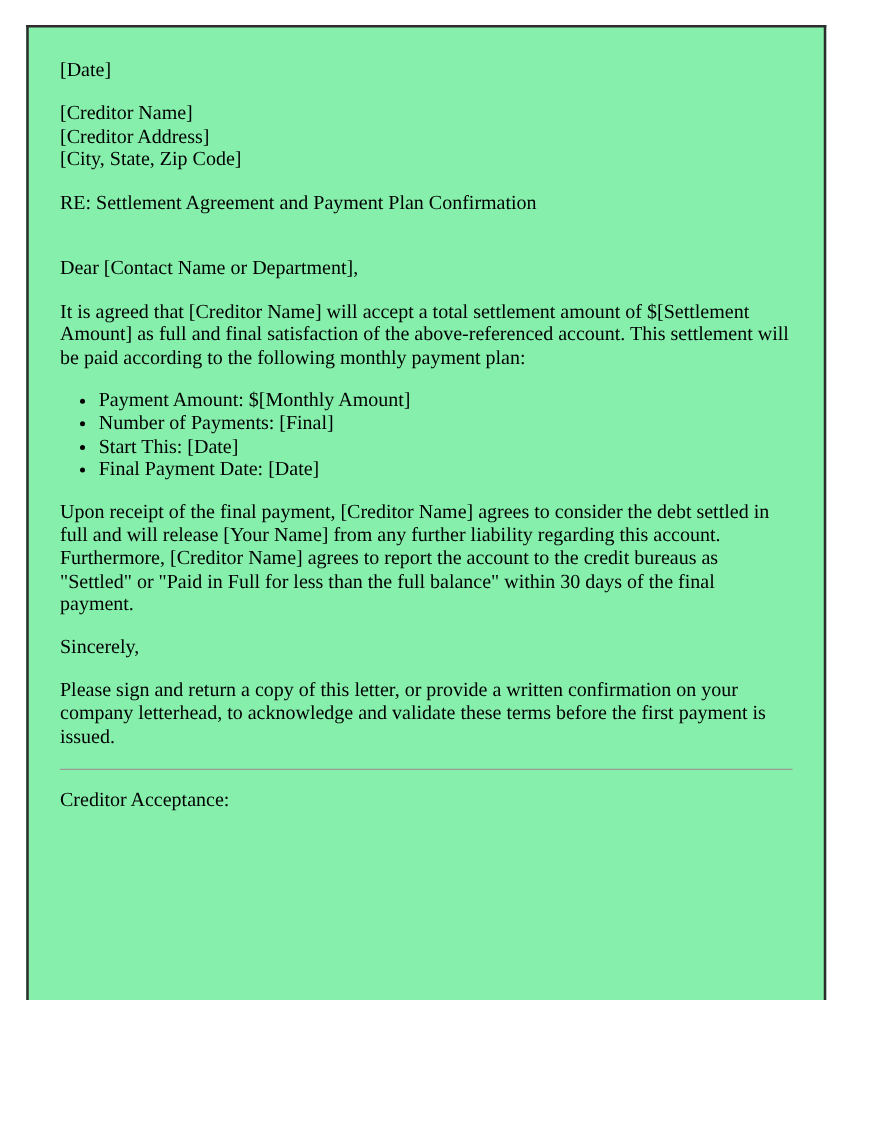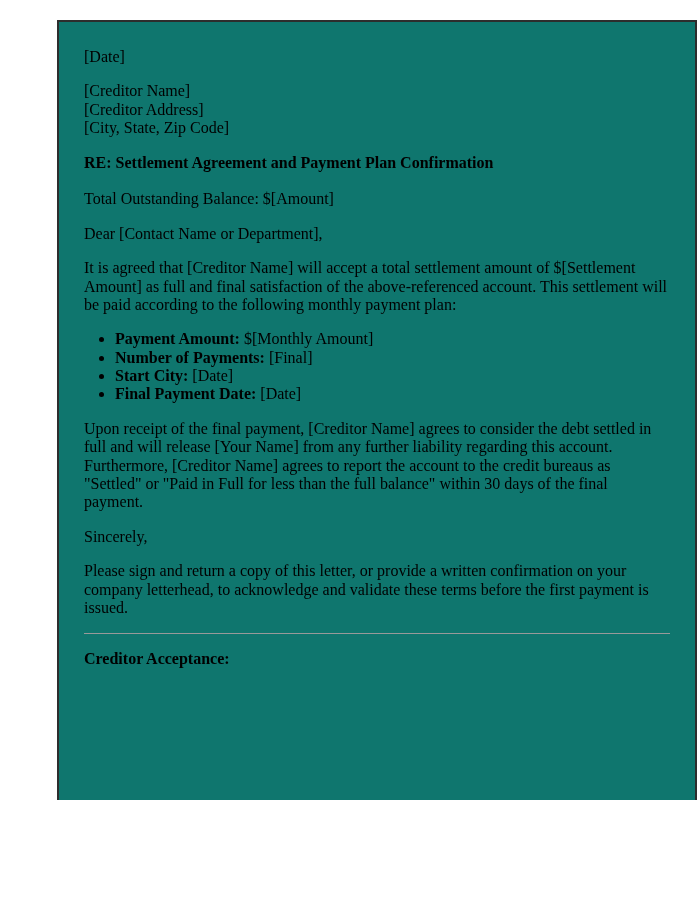--- a/index.html
+++ b/index.html
@@ -15,61 +15,60 @@
     color: #000000;
   }
   .letter-frame {
     position: absolute;
     left: 21px; top: 20px;
     width: 640px; height: 780px;
     border: 2px solid #2d2d2d;
     border-bottom: none;
     padding: 10px 25px;
     overflow: hidden;
-    background: #0f766e;
-    margin-left: 36px;
+    background: #86efac;
   }
   .letter-frame p { margin: 16px 0; }
   .pre-lines { white-space: pre-line; }
   ul.payment-plan {
     margin: 16px 0;
     padding-left: 31px;
     list-style-type: disc;
   }
   ul.payment-plan li { margin: 0; }
-  strong { font-weight: bold; }
+  strong { font-weight: normal; }
   hr.acceptance-divider {
     margin: 8px 0;
     border: none;
     border-top: 1px solid #999999;
     height: 0;
   }
 </style>
 </head>
 <body>
 
 <div class="letter-frame">
 
   <p>[Date]</p>
 
   <p class="pre-lines">[Creditor Name]
 [Creditor Address]
 [City, State, Zip Code]</p>
 
-  <p><strong>RE: Settlement Agreement and Payment Plan Confirmation</strong><br><br><span>Total Outstanding Balance: $[Amount]</span></p>
+  <p><strong>RE: Settlement Agreement and Payment Plan Confirmation</strong><br><br></p>
 
   <p>Dear [Contact Name or Department],</p>
 
 
   <p>It is agreed that [Creditor Name] will accept a total settlement amount of $[Settlement Amount] as full and final satisfaction of the above-referenced account. This settlement will be paid according to the following monthly payment plan:</p>
 
   <ul class="payment-plan">
     <li><strong>Payment Amount:</strong> <span>$[Monthly Amount]</span></li>
     <li><strong>Number of Payments:</strong> <span>[Final]</span></li>
-    <li><strong>Start City:</strong> <span>[Date]</span></li>
+    <li><strong>Start This:</strong> <span>[Date]</span></li>
     <li><strong>Final Payment Date:</strong> <span>[Date]</span></li>
   </ul>
 
   <p>Upon receipt of the final payment, [Creditor Name] agrees to consider the debt settled in full and will release [Your Name] from any further liability regarding this account. Furthermore, [Creditor Name] agrees to report the account to the credit bureaus as "Settled" or "Paid in Full for less than the full balance" within 30 days of the final payment.</p>
 
   <p>Sincerely,</p>
 
   <p>Please sign and return a copy of this letter, or provide a written confirmation on your company letterhead, to acknowledge and validate these terms before the first payment is issued.</p>
 
 

